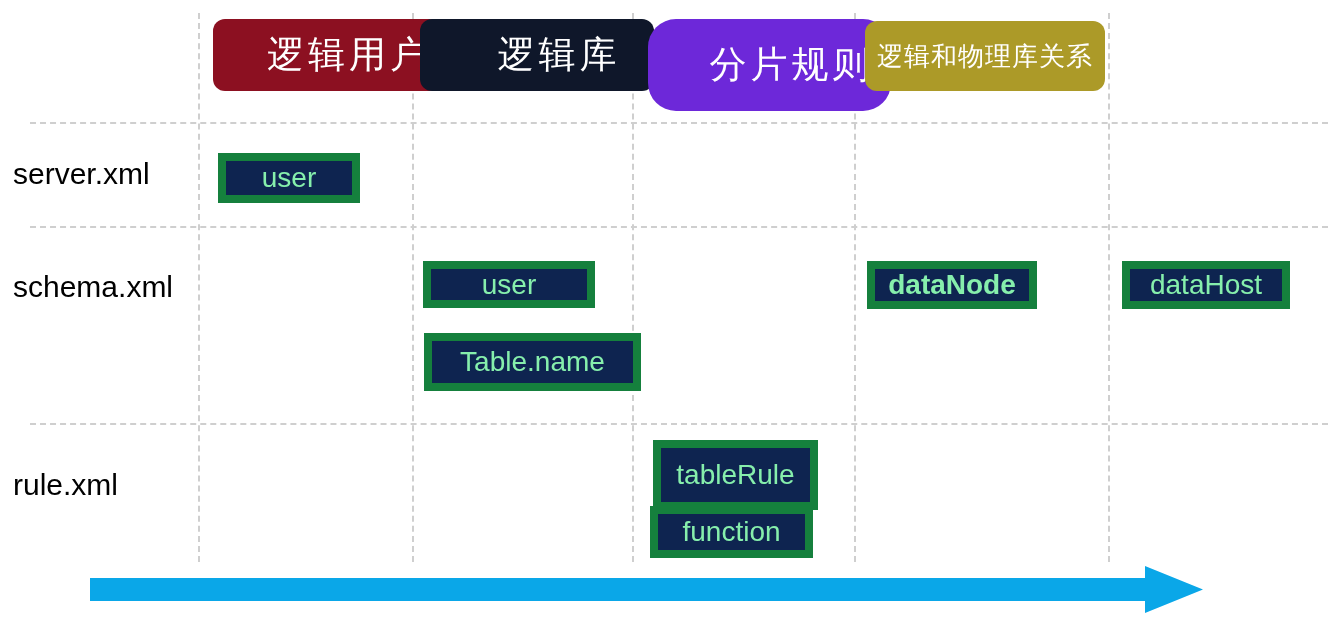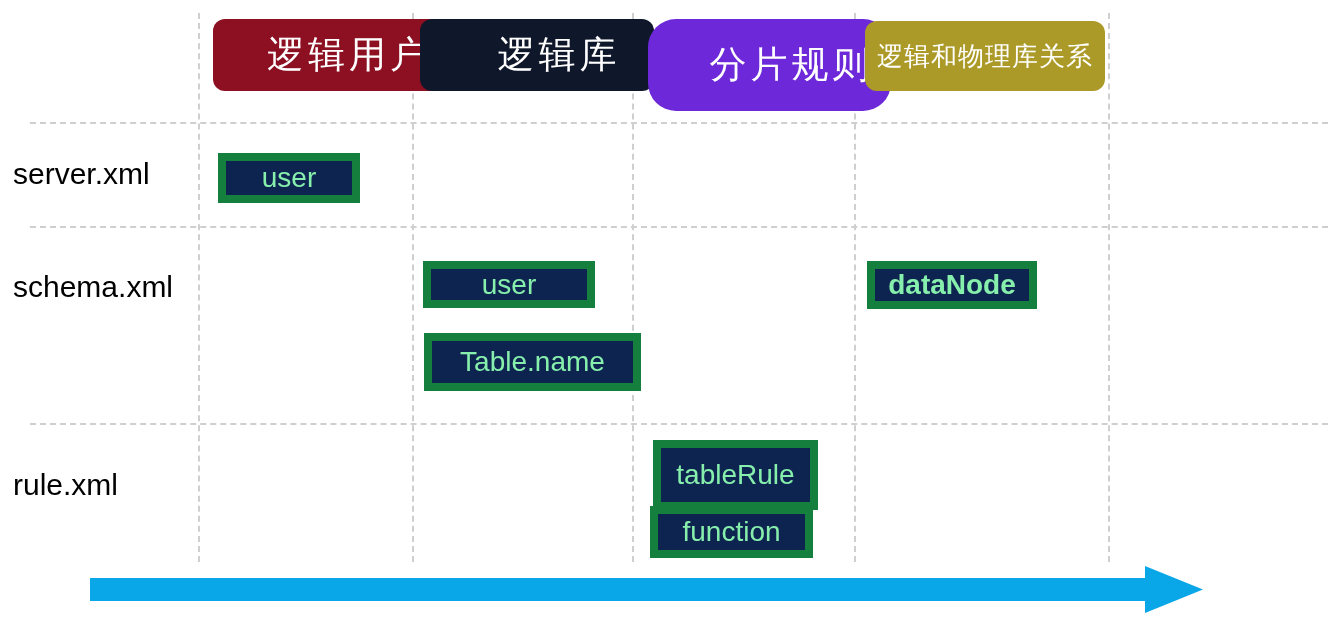--- a/index.html
+++ b/index.html
@@ -78,20 +78,21 @@
   <div class="badge small" style="left: 865px; top: 21px; width: 240px; height: 70px; background-color: rgb(172, 154, 40);">逻辑和物理库关系</div>
 
   <div class="rowlabel" style="top:157px">server.xml</div>
   <div class="rowlabel" style="top:270px">schema.xml</div>
   <div class="rowlabel" style="top:468px">rule.xml</div>
 
   <div class="cell" style="left: 218px; top: 153px; width: 142px; height: 50px; background-color: rgb(14, 36, 80);">user</div>
   <div class="cell" style="left: 423px; top: 261px; width: 172px; height: 47px; background-color: rgb(14, 36, 80);">user</div>
   <div class="cell" style="left: 424px; top: 333px; width: 217px; height: 58px; background-color: rgb(14, 36, 80);">Table.name</div>
   <div class="cell" style="left: 867px; top: 261px; width: 170px; height: 48px; background-color: rgb(14, 36, 80); font-weight: bold;">dataNode</div>
+  <div class="cell" style="left: 1122px; top: 261px; width: 168px; height: 48px; background-color: rgb(14, 36, 80);">dataHost</div>
   <div class="cell" style="left: 653px; top: 440px; width: 165px; height: 70px; background-color: rgb(14, 36, 80);">tableRule</div>
   <div class="cell" style="left: 650px; top: 506px; width: 163px; height: 52px; background-color: rgb(14, 36, 80);">function</div>
 
   <svg class="arrow-svg" width="1125" height="60" viewBox="0 0 1125 60">
     <polygon points="2,18 1057,18 1057,6 1115,29.5 1057,53 1057,41 2,41" style="fill: rgb(10, 167, 232);"></polygon>
   </svg>
 
 </div>
 
 </body></html>

